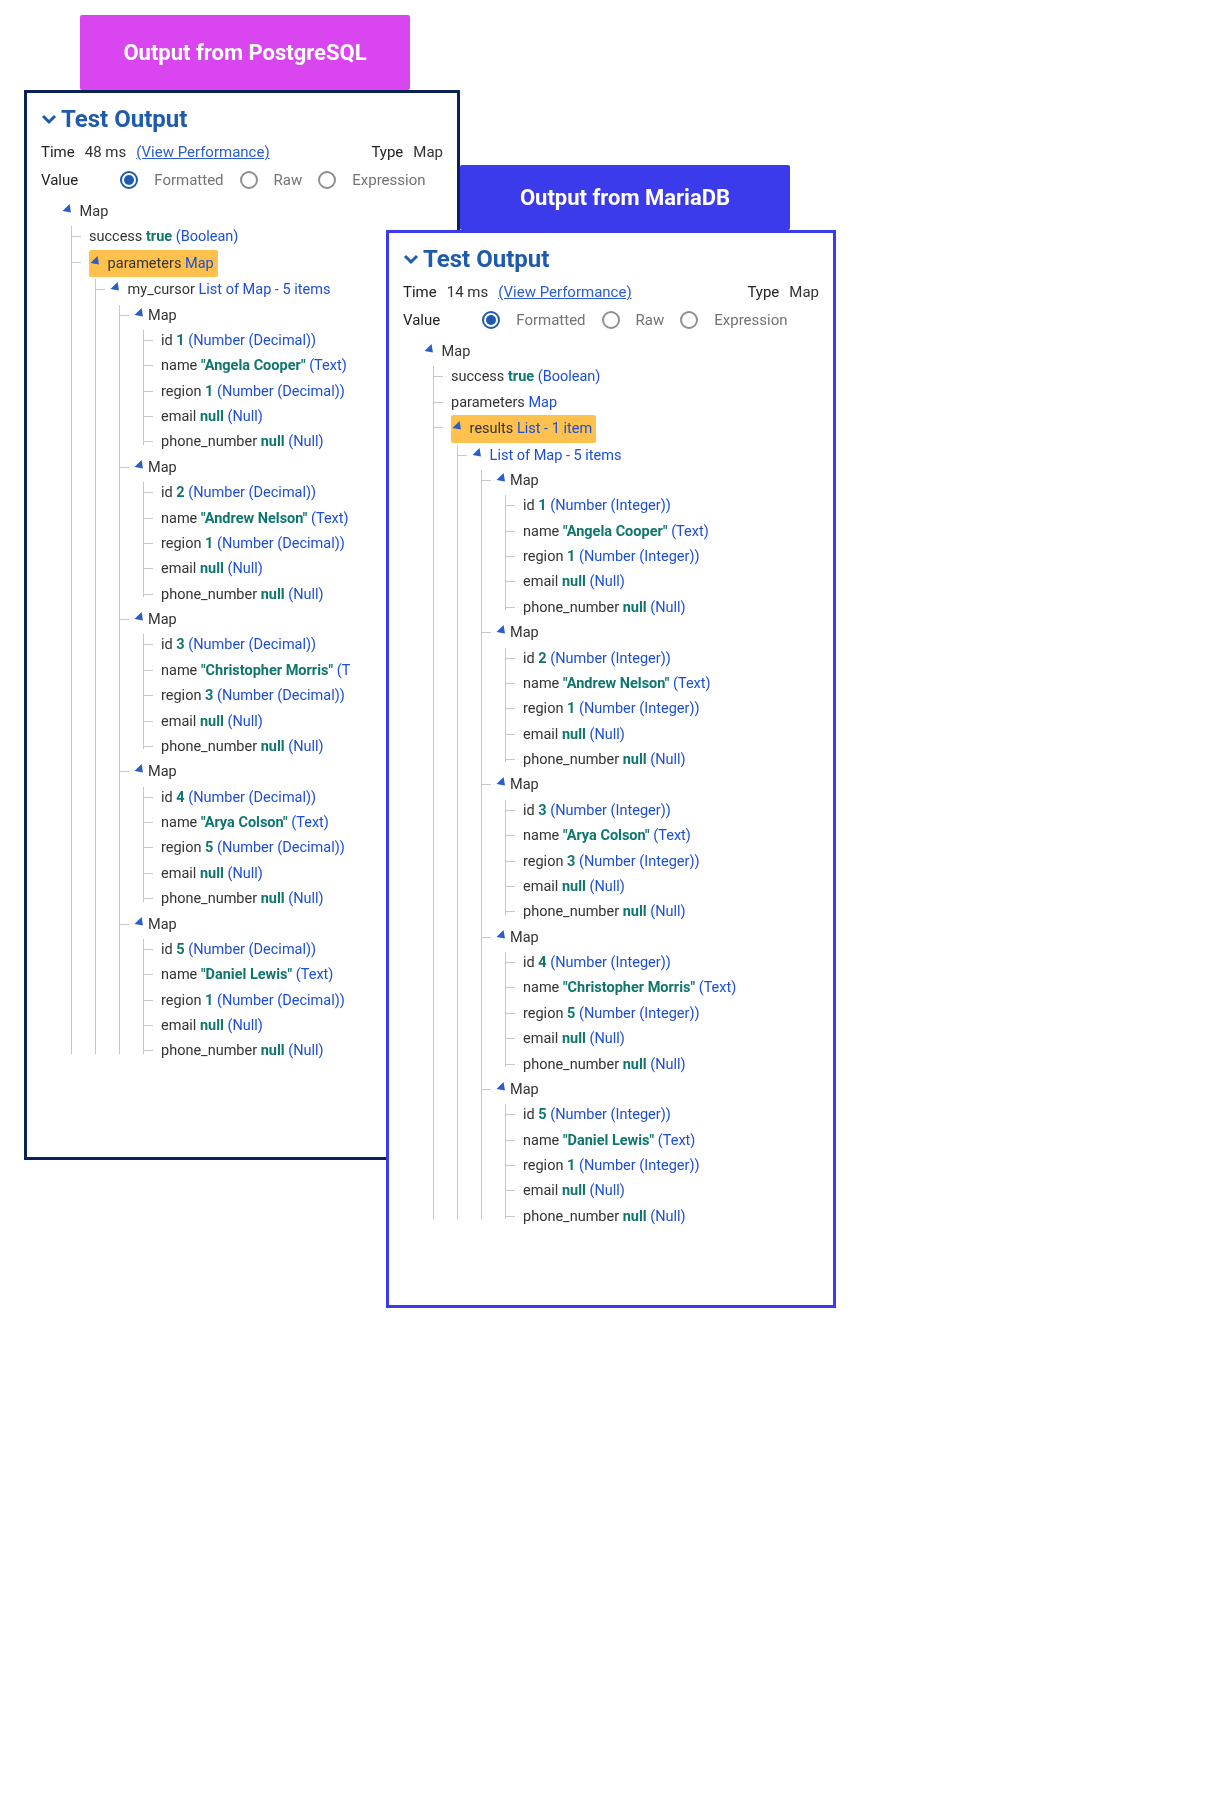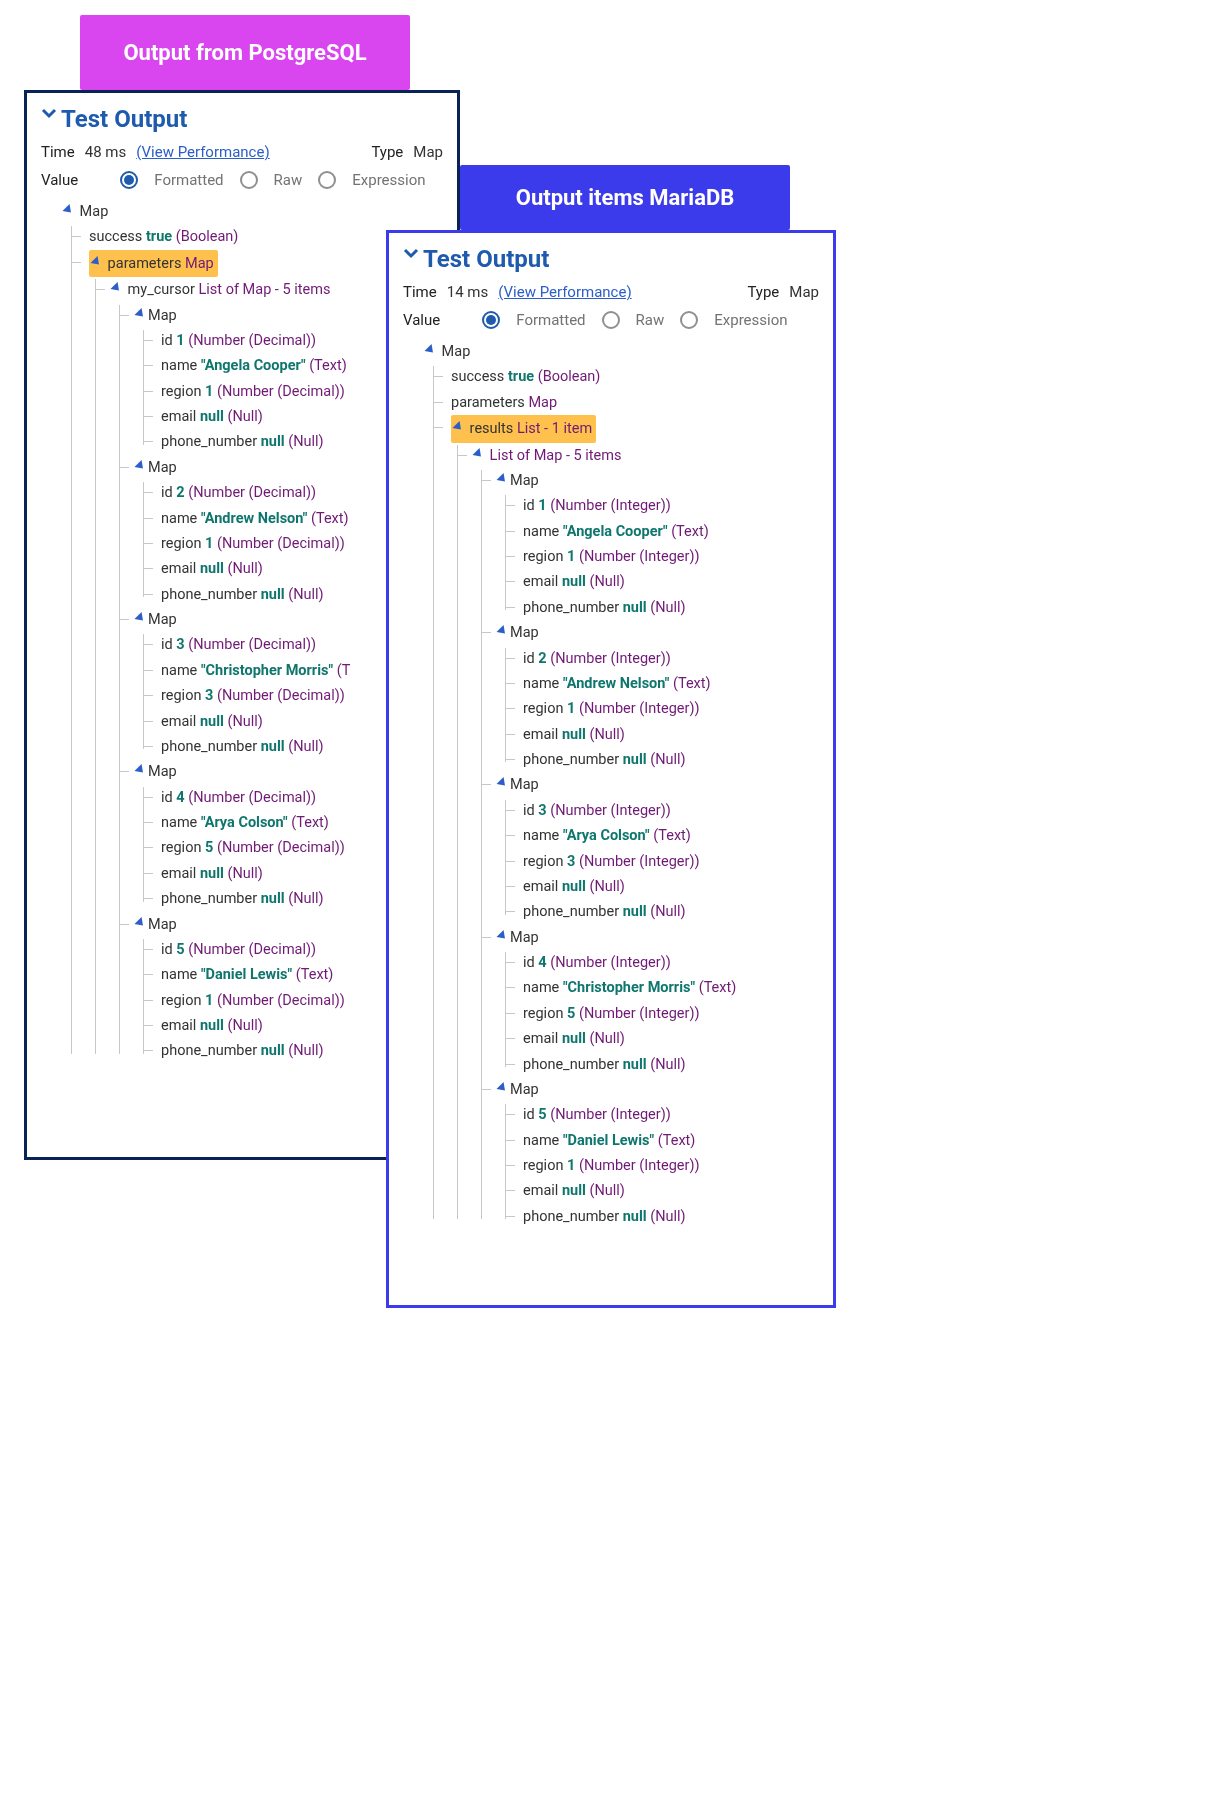--- a/index.html
+++ b/index.html
@@ -30,20 +30,21 @@
     border-radius:2px;
   }
   .tab.pg { left:80px; top:15px; width:330px; height:75px; background:#d946ef; }
   .tab.mb { left:460px; top:165px; width:330px; height:65px; background:#3b3beb; }
 
   h2.header {
     color:#1e5aad;
     font-size:24px;
     font-weight:700;
     display:flex;
+    align-items:center;
     gap:4px;
     margin-bottom:10px;
   }
   .chev { display:inline-block; transition:none; }
   .chev svg { display:block; }
   .row { display:flex; align-items:center; gap:10px; margin-bottom:10px; }
   .lbl { font-weight:400; color:#222; }
   .muted { color:#333; }
   .link { color:#2b5ec9; text-decoration:underline; cursor:pointer; }
   .radio-row { display:flex; align-items:center; gap:16px; }
@@ -72,21 +73,21 @@
     display:inline-block;width:0;height:0;
     border-left:7px solid #2b5ec9;
     border-top:5px solid transparent;
     border-bottom:5px solid transparent;
     transform:rotate(45deg);
     margin-right:4px;
     vertical-align:1px;
   }
   .k { color:#333; }
   .v-bool, .v-num, .v-str, .v-null { color:#0f766e; font-weight:700; }
-  .type { color:#701a75; }
+  .type { color:#1d4ed8; }
   .highlight { background:#ffc14d; padding:1px 4px; border-radius:2px; display:inline-block;}
 </style>
 </head>
 <body>
 
 <div class="tab pg">
   <span>Output from PostgreSQL</span>
 </div>
 
 <div class="panel pg">
@@ -179,21 +180,21 @@
               </li>
             </ul>
           </li>
         </ul>
       </li>
     </ul>
   </div>
 </div>
 
 <div class="tab mb">
-  <span>Output items MariaDB</span>
+  <span>Output from MariaDB</span>
 </div>
 
 <div class="panel mb">
   <h2 class="header">
     <span class="chev">
       <svg width="16" height="16" viewBox="0 0 16 16">
           <path d="M2 5 L8 11 L14 5" fill="none" stroke="#1e5aad" stroke-width="3"></path>
         </svg>
     </span>
     <span>Test Output</span>

